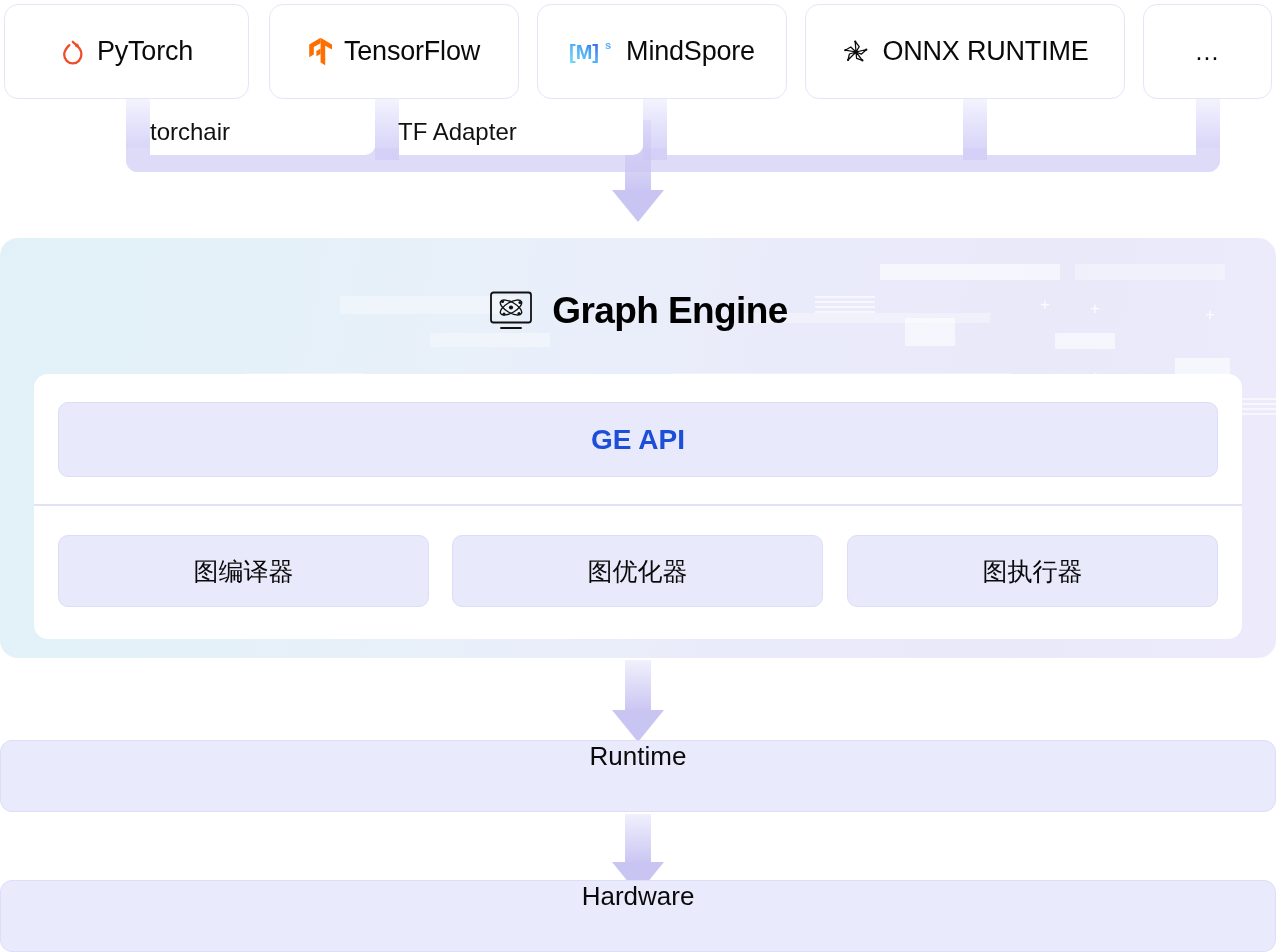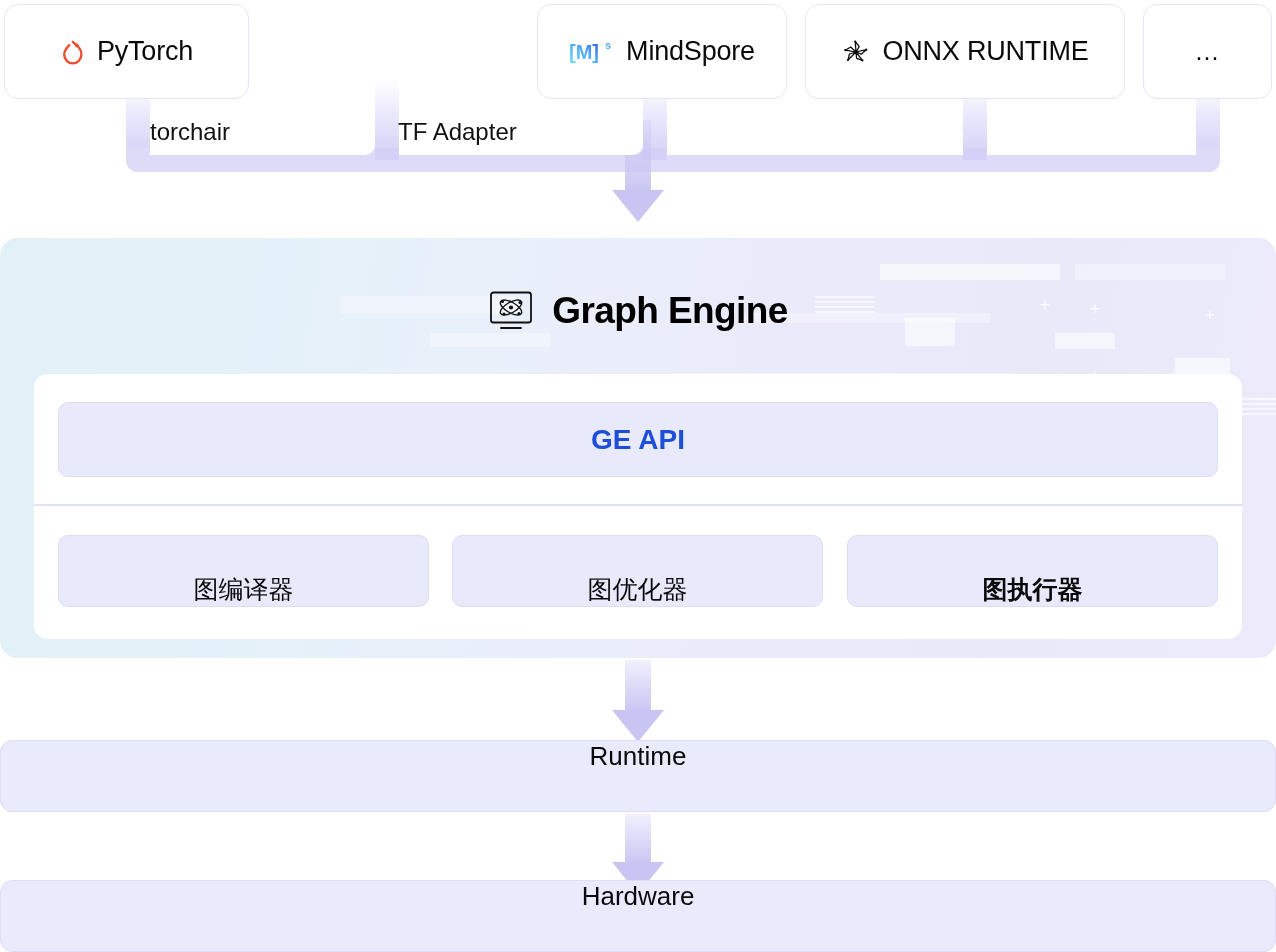--- a/index.html
+++ b/index.html
@@ -95,21 +95,21 @@
     position: absolute;
     background: #E8E9FB;
     border: 1px solid #DCDEF7;
     border-radius: 10px;
     display: flex; align-items: center; justify-content: center;
   }
   #ge-api {
     left: 24px; top: 28px; width: 1160px; height: 75px;
   }
   #ge-api .lab { font-size: 28px; font-weight: bold; color: #1d4ed8; }
-  .sub-box { top: 161px; height: 72px; align-items: flex-end; }
+  .sub-box { top: 161px; height: 72px; }
   .sub-box .lab { font-size: 25px; color: #0a0a0a; }
 
   
   .bar {
     position: absolute; left: 0; width: 1276px; height: 72px;
     background: #E9EAFB; border: 1px solid #DCDEF7; border-radius: 12px;
     display: flex; align-items: flex-start; justify-content: center;
   }
   .bar .lab { font-size: 26px; color: #0a0a0a; }
   #bar-runtime { top: 740px; }
@@ -150,20 +150,30 @@
   <div class="fw-card" style="left:4px; width:245px;">
     <span class="fw-logo">
       <svg width="26" height="29" viewBox="0 0 26 29">
         <path d="M12.8 4.8 L12.8 4.8 C17.6 9.2 21.4 11.6 21.4 17.6 C21.4 22.6 17.5 26.4 12.8 26.4 C8.1 26.4 4.2 22.6 4.2 17.6 C4.2 13.6 6.1 11.2 9.3 8.1" fill="none" stroke="#EE4C2C" stroke-width="2.3" stroke-linecap="round"></path>
         <circle cx="16.9" cy="8.4" r="1.85" fill="#EE4C2C"></circle>
       </svg>
     </span>
     <span class="fw-label">PyTorch</span>
   </div>
 
+  <div class="fw-card" style="left:269px; width:250px;">
+    <span class="fw-logo">
+      <svg width="25" height="29" viewBox="0 0 25 29">
+        <path d="M12.6 0.8 L24 7.4 L24 12.6 L17.2 8.7 L17.2 28.2 L12.6 25.6 Z" fill="#FF6F00"></path>
+        <path d="M12.6 0.8 L1.2 7.4 L1.2 20.2 L5.8 17.5 L5.8 10.1 L12.6 6.2 Z" fill="#FF6F00"></path>
+        <path d="M8.4 14.0 L12.6 11.6 L12.6 16.9 L8.4 19.3 Z" fill="#FF6F00"></path>
+      </svg>
+    </span>
+    <span class="fw-label">TensorFlow</span>
+  </div>
 
   <div class="fw-card" style="left:537px; width:250px;">
     <span class="fw-logo">
       <svg width="46" height="30" viewBox="0 0 46 30">
         <defs>
           <linearGradient id="msg" x1="0" y1="1" x2="1" y2="0">
             <stop offset="0%" stop-color="#6FE0FA"></stop>
             <stop offset="55%" stop-color="#4EA8F5"></stop>
             <stop offset="100%" stop-color="#3558E8"></stop>
           </linearGradient>
@@ -249,21 +259,21 @@
     <div class="lav-box" id="ge-api">
       <span class="lab">GE API</span>
     </div>
     <div id="ge-divider"></div>
     <div class="lav-box sub-box" style="left:24px; width:371px;">
       <span class="lab">图编译器</span>
     </div>
     <div class="lav-box sub-box" style="left:418px; width:371px;">
       <span class="lab">图优化器</span>
     </div>
-    <div class="lav-box sub-box" style="left:813px; width:371px;font-weight:bold;">
+    <div class="lav-box sub-box" style="left:813px; width:371px;">
       <span class="lab">图执行器</span>
     </div>
   </div>
 
   <div class="arrow-wrap">
     <div class="arrow-stem" style="left:625px; top:660px; height:52px;"></div>
     <div class="arrow-head" style="left:612px; top:710px;"></div>
   </div>
 
   <div class="bar" id="bar-runtime">

